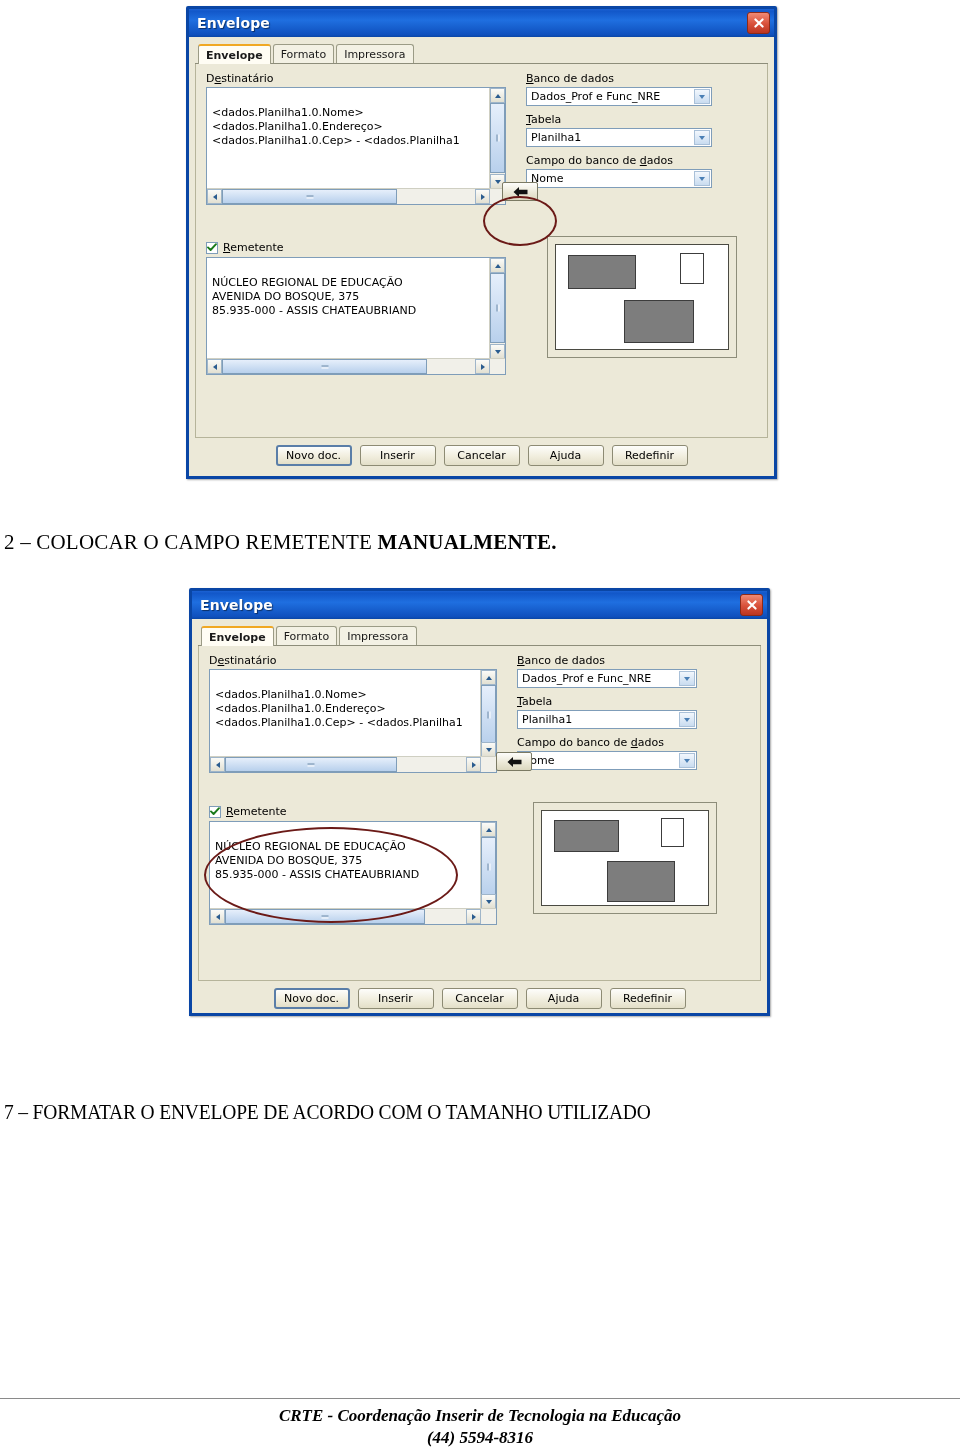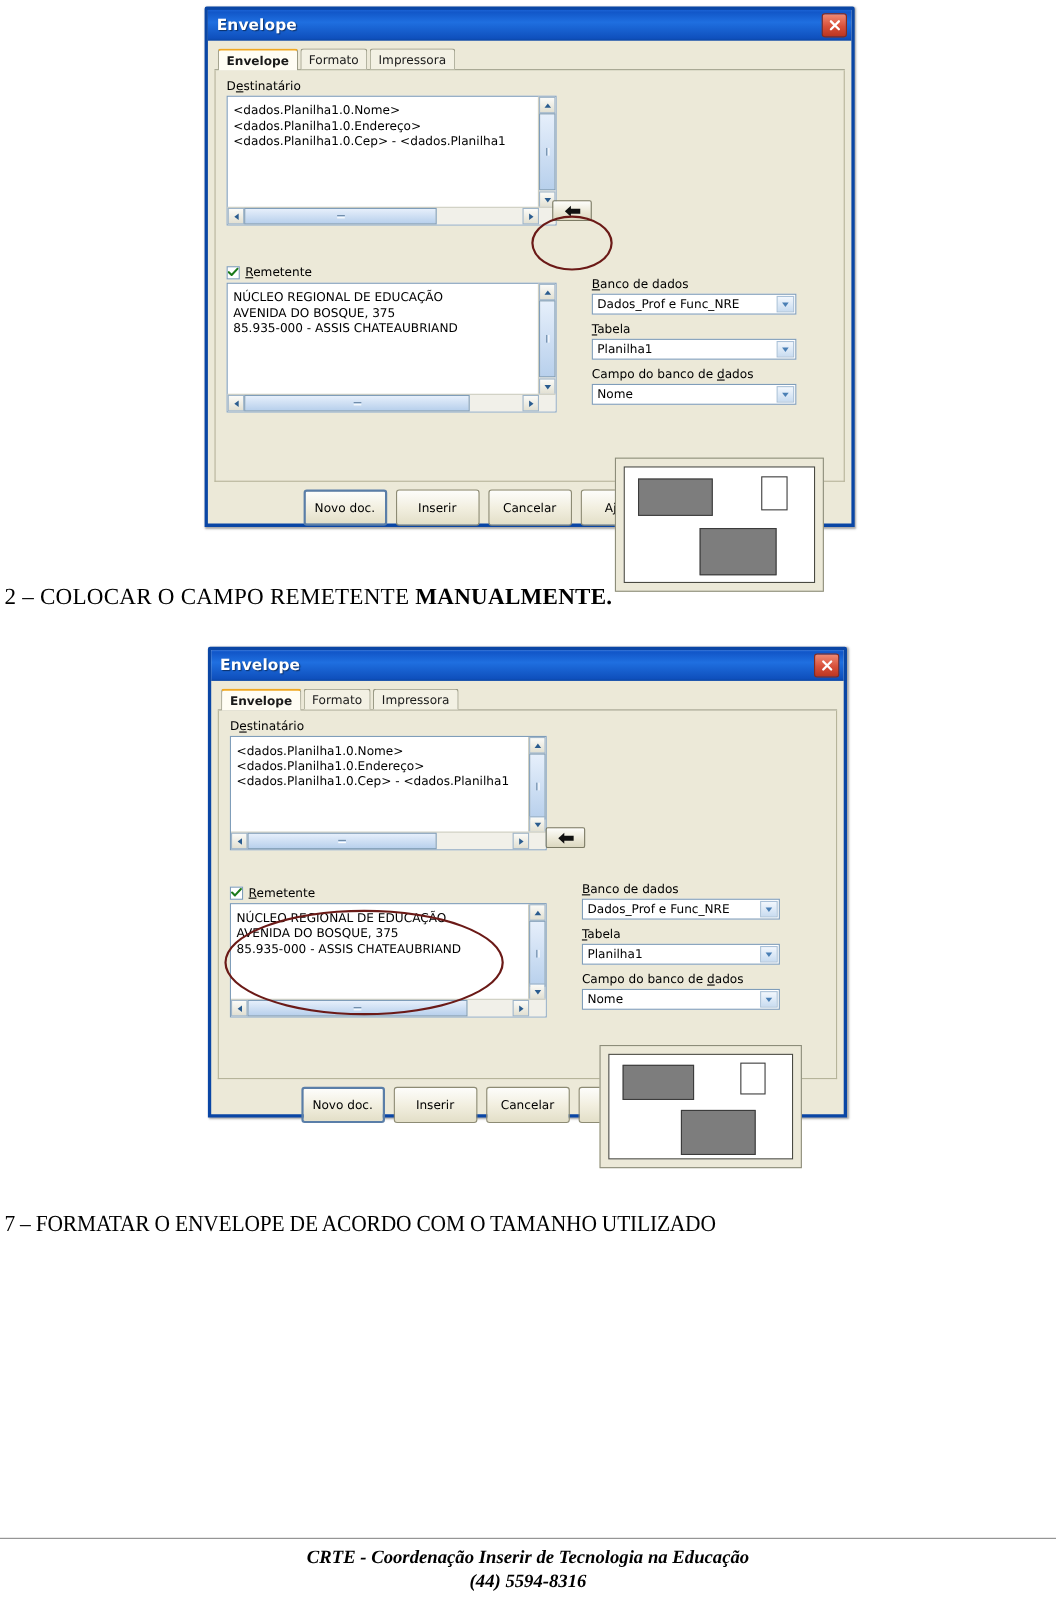--- a/index.html
+++ b/index.html
@@ -82,39 +82,39 @@
   }
 
   .panel {
     background: #ece9d8;
     border: 1px solid #b6b49a;
     border-top: none;
     padding: 8px 10px 10px 10px;
     position: relative;
   }
 
-  .cols { display: flex; gap: 12px; align-items: flex-end; }
+  .cols { display: flex; gap: 0; }
   .col-left { width: 300px; }
   .col-right { flex: 1; padding-left: 20px; position: relative; }
 
   .field-label {
     font-size: 11px; color: #000; margin-bottom: 2px;
     font-family: "DejaVu Sans","Liberation Sans",sans-serif;
   }
   .field-label u { text-decoration: underline; }
 
   
   .ta-wrap {
     border: 1px solid #7f9db9;
     background: #ffffff;
     position: relative;
     box-sizing: border-box;
   }
   .ta-text {
-    padding: 6px 5px;
+    padding: 18px 5px;
     font-size: 11px;
     line-height: 14px;
     color: #000;
     white-space: pre;
     overflow: hidden;
     font-family: "DejaVu Sans","Liberation Sans",sans-serif;
   }
   .vscroll {
     position: absolute; right: 0; top: 0; bottom: 15px; width: 15px;
     background: #f1f0e9;
@@ -222,21 +222,21 @@
   .env-recipient {
     position:absolute; background:#7d7d7d; border:1px solid #3c3c3c;
   }
 
   
   .btnbar {
     display: flex; justify-content: center; gap: 8px;
     padding: 7px 0 6px 0;
   }
   .btn {
-    min-width: 76px; height: 33px;
+    min-width: 76px; height: 21px;
     background: linear-gradient(to bottom,#fdfdfb,#f2efe0 50%,#e3dfc8);
     border: 1px solid #8d8b74;
     border-radius: 3px;
     font-size: 11px; color: #000;
     display:flex;align-items:center;justify-content:center;
     font-family: "DejaVu Sans","Liberation Sans",sans-serif;
     cursor: pointer;
     box-sizing: border-box;
   }
   .btn.default { border: 2px solid #5a7ea8; }

